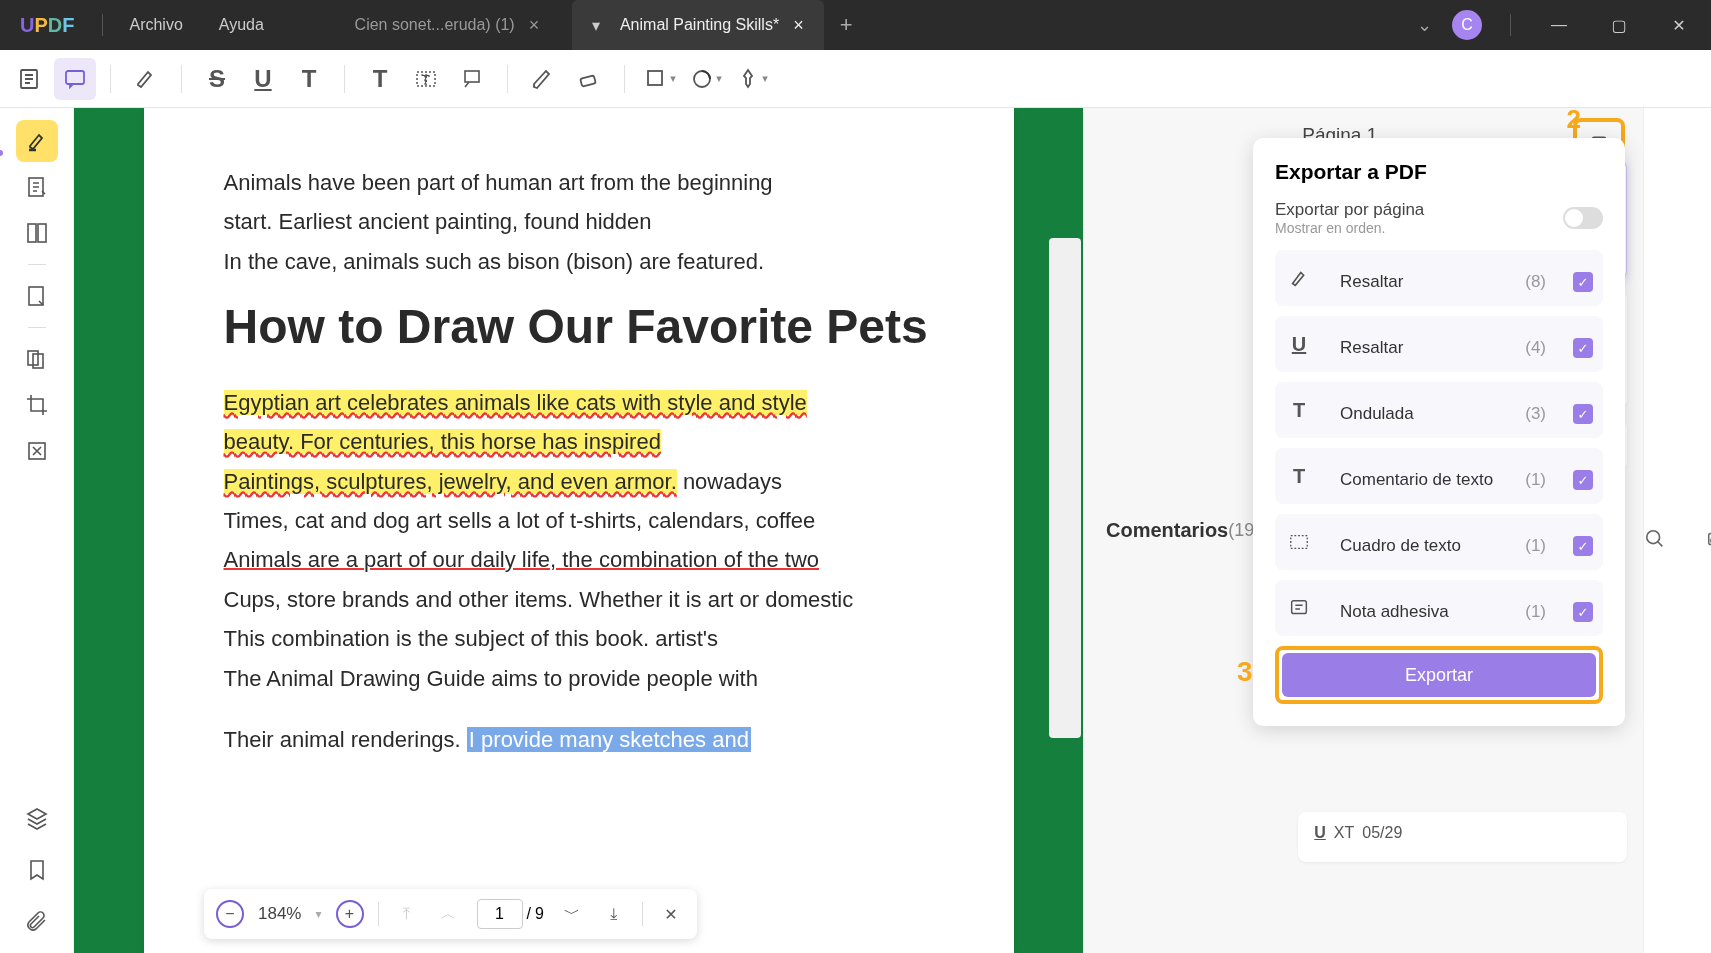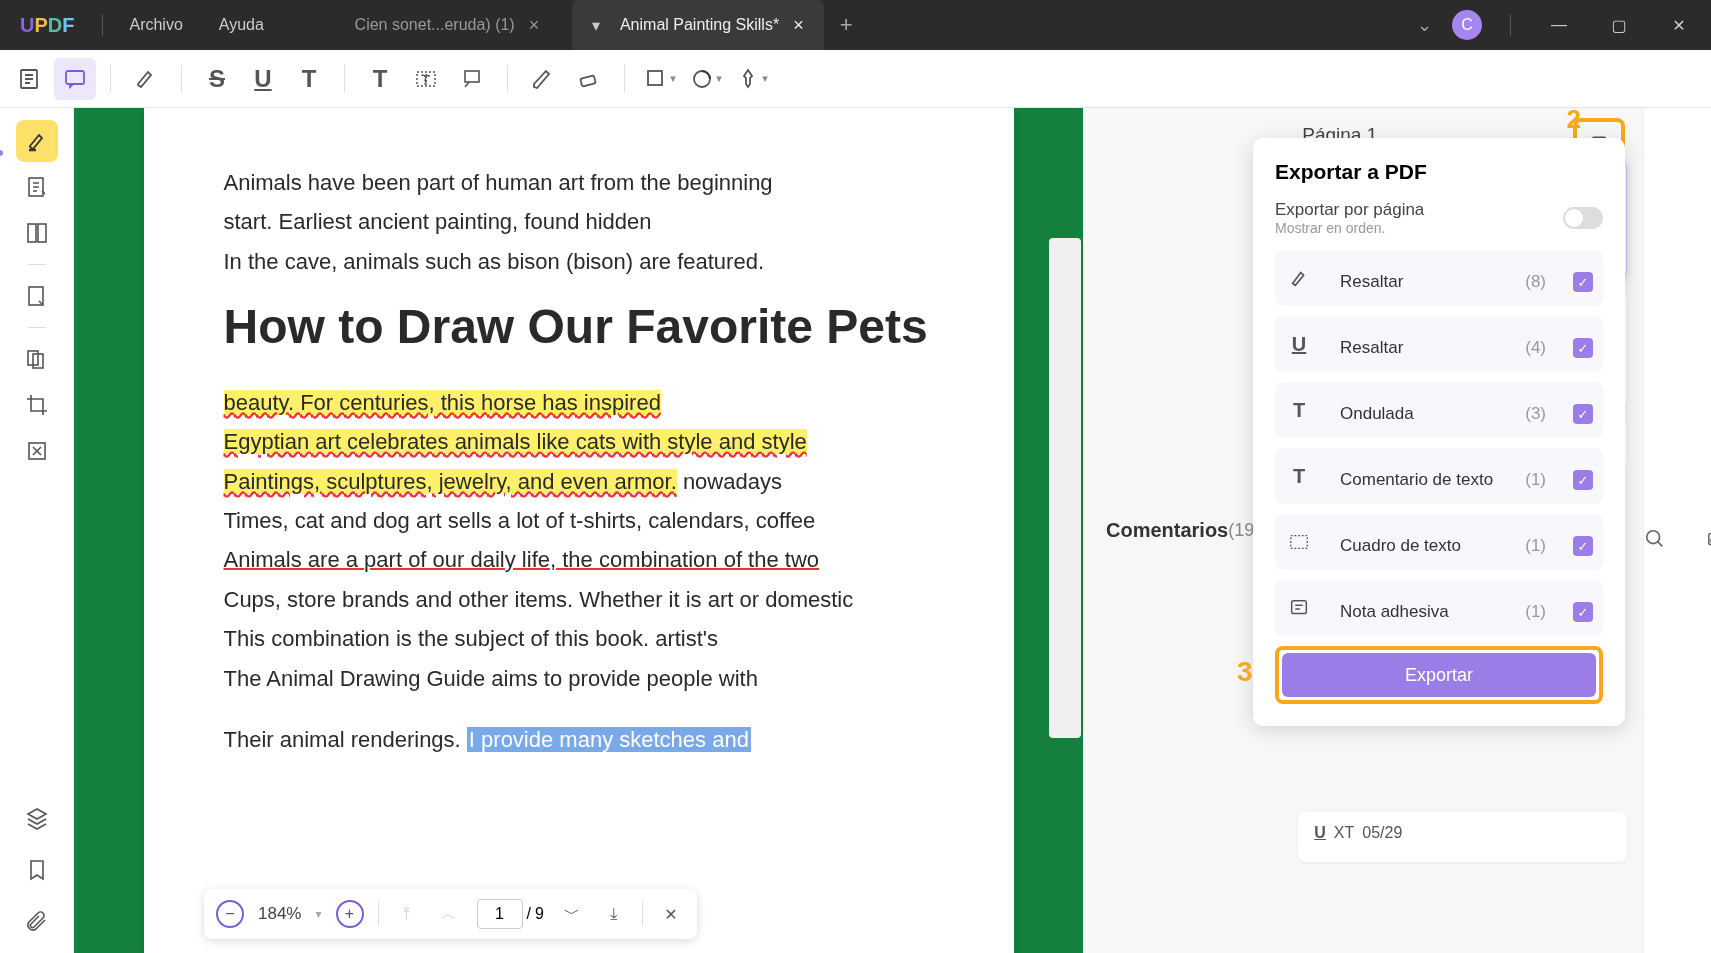--- a/index.html
+++ b/index.html
@@ -270,22 +270,22 @@
         </div>
     </div>
   </div>
 
   <div class="doc-area">
     <div class="page">
       <p>Animals have been part of human art from the beginning</p>
       <p>start. Earliest ancient painting, found hidden</p>
       <p>In the cave, animals such as bison (bison) are featured.</p>
       <h2>How to Draw Our Favorite Pets</h2>
+      <p><span class="hl">Egyptian art celebrates animals like cats with style and style</span></p>
       <p><span class="hl">beauty. For centuries, this horse has inspired</span></p>
-      <p><span class="hl">Egyptian art celebrates animals like cats with style and style</span></p>
       <p><span class="hl">Paintings, sculptures, jewelry, and even armor.</span><span> nowadays</span></p>
       <p>Times, cat and dog art sells a lot of t-shirts, calendars, coffee</p>
       <p><span class="ul-red">Animals are a part of our daily life, the combination of the two</span></p>
       <p>Cups, store brands and other items. Whether it is art or domestic</p>
       <p>This combination is the subject of this book. artist's</p>
       <p>The Animal Drawing Guide aims to provide people with</p>
       <p style="height:20px"></p>
       <p><span>Their animal renderings. </span><span class="sel">I provide many sketches and</span></p>
     </div>
     <div class="thumb-strip"></div>

